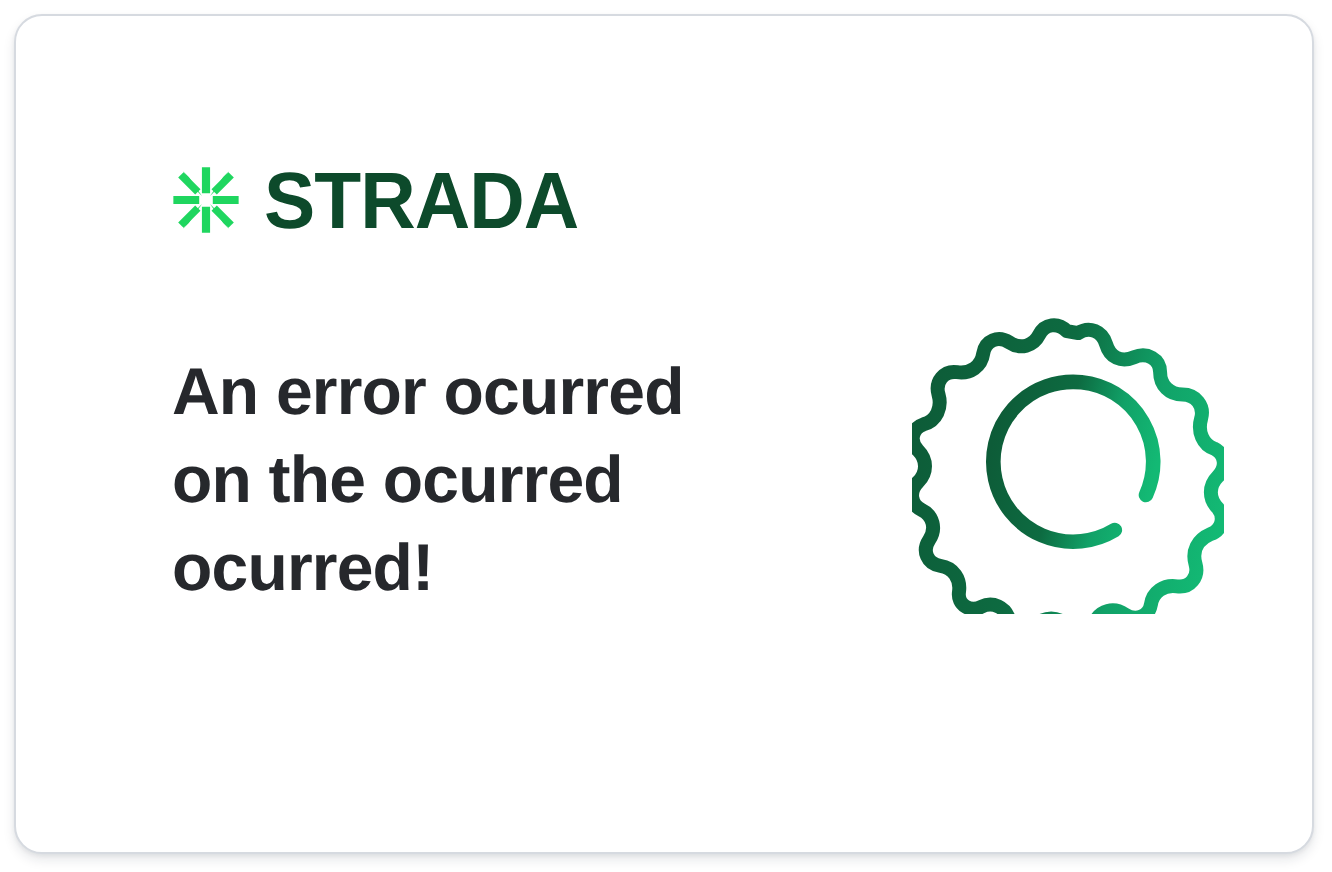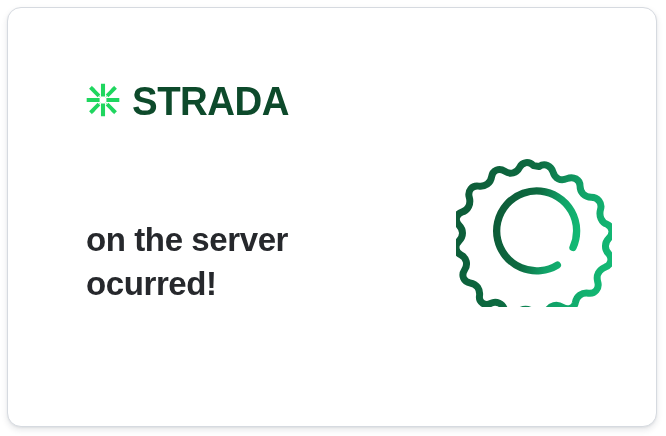--- a/index.html
+++ b/index.html
@@ -127,22 +127,22 @@
               <line x1="13" y1="87" x2="38" y2="62"></line>
               <line x1="87" y1="87" x2="62" y2="62"></line>
             </g>
           </g>
         </svg>
       </span>
       <span class="brand-word">STRADA</span>
     </div>
 
     <h1 class="headline">
-      <br>
-      <span>on the server</span><br>
+      <span>An error ocurred</span><br>
+      <span>on the ocurred</span><br>
       <span>ocurred!</span>
     </h1>
 
     <div class="gear-wrap">
       <svg class="gear-svg" viewBox="0 0 160 162" aria-hidden="true">
         <defs>
           <linearGradient id="gearGrad" x1="0" y1="0.35" x2="1" y2="0.6">
             <stop offset="0%" stop-color="#0d5c38"></stop>
             <stop offset="42%" stop-color="#0d6b41"></stop>
             <stop offset="72%" stop-color="#11a268"></stop>

